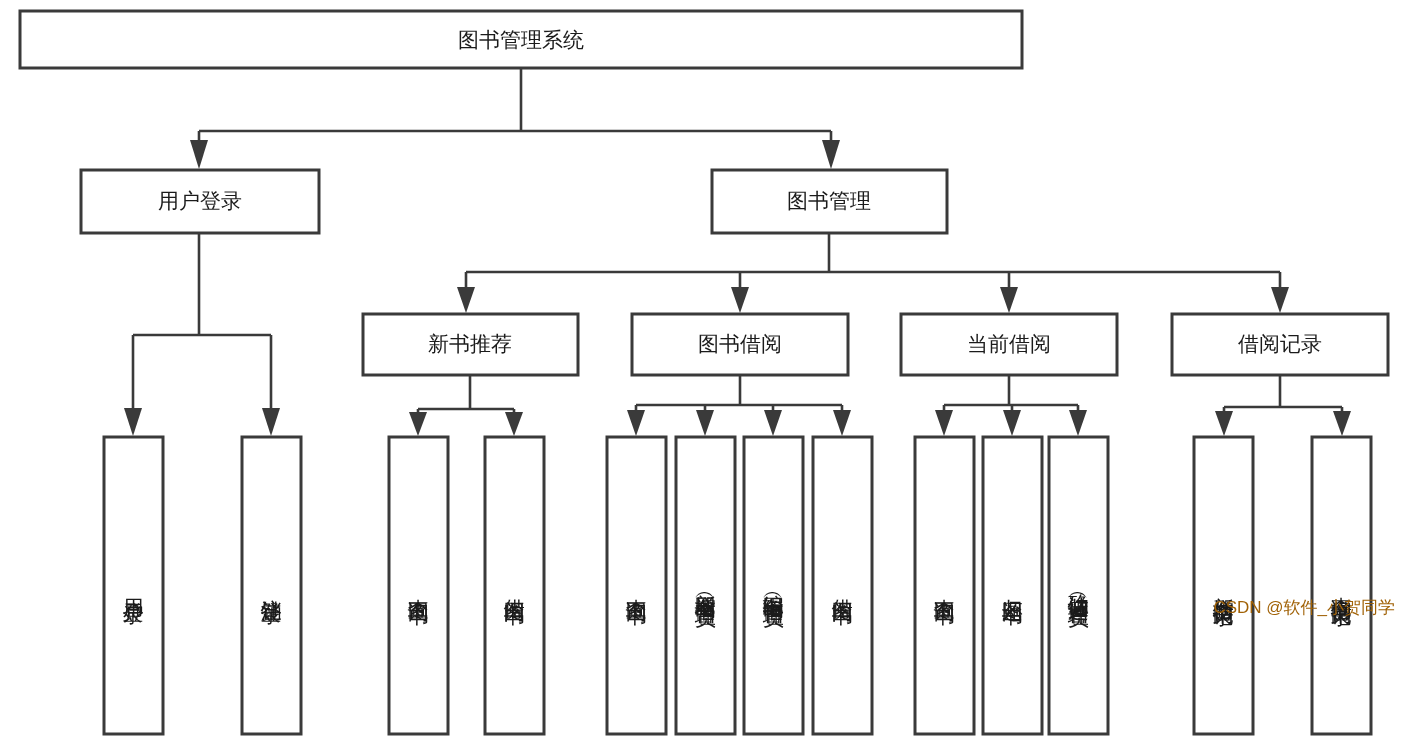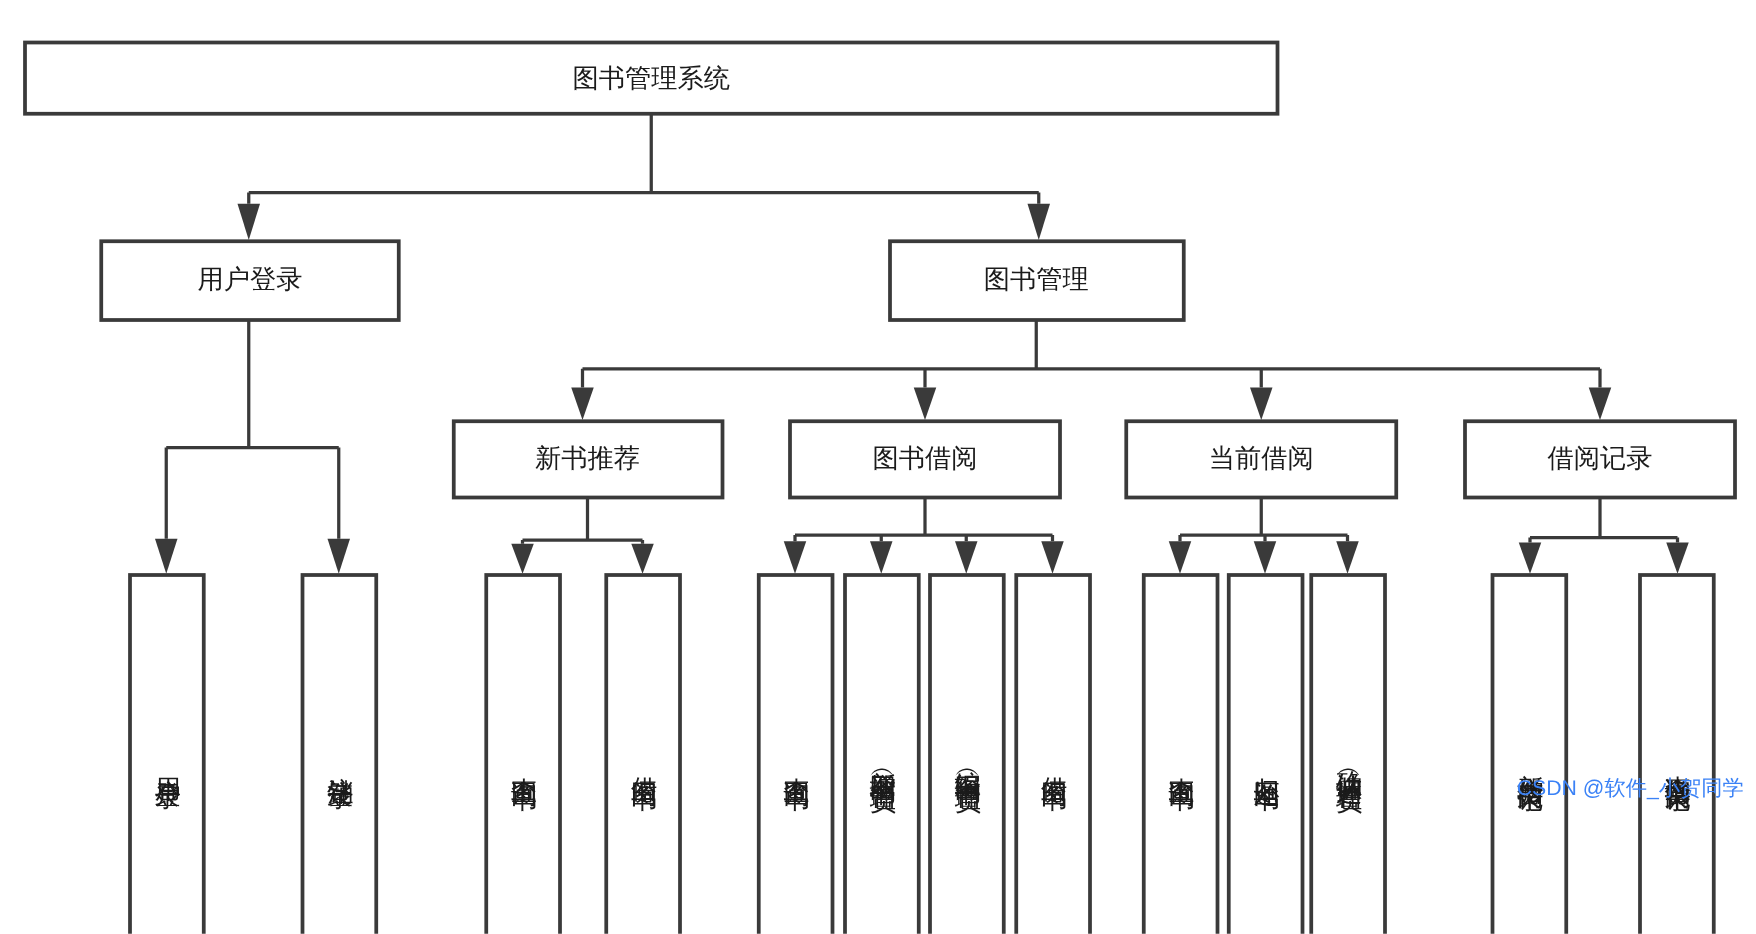--- a/index.html
+++ b/index.html
@@ -11,21 +11,20 @@
     width: 1405px;
     height: 747px;
     font-family: "Liberation Sans", "DejaVu Sans", sans-serif;
     overflow: hidden;
   }
   #diagram-root {
     position: relative;
     width: 1405px;
     height: 623px;
     background: #ffffff;
-    margin-top: 23px;
   }
   svg.diagram {
     position: absolute;
     left: 0;
     top: 0;
     width: 1405px;
     height: 747px;
     display: block;
   }
   .node-box {
@@ -65,21 +64,21 @@
     white-space: nowrap;
     pointer-events: none;
     user-select: none;
   }
   .watermark {
     position: absolute;
     right: 10px;
     bottom: 4px;
     font-family: "Liberation Sans", "DejaVu Sans", sans-serif;
     font-size: 17px;
-    color: #3b82f6;
+    color: #a16207;
     white-space: nowrap;
     user-select: none;
   }
 </style>
 </head>
 <body>
 
 <div id="diagram-root">
 
   <svg class="diagram" viewBox="0 0 1405 747">

